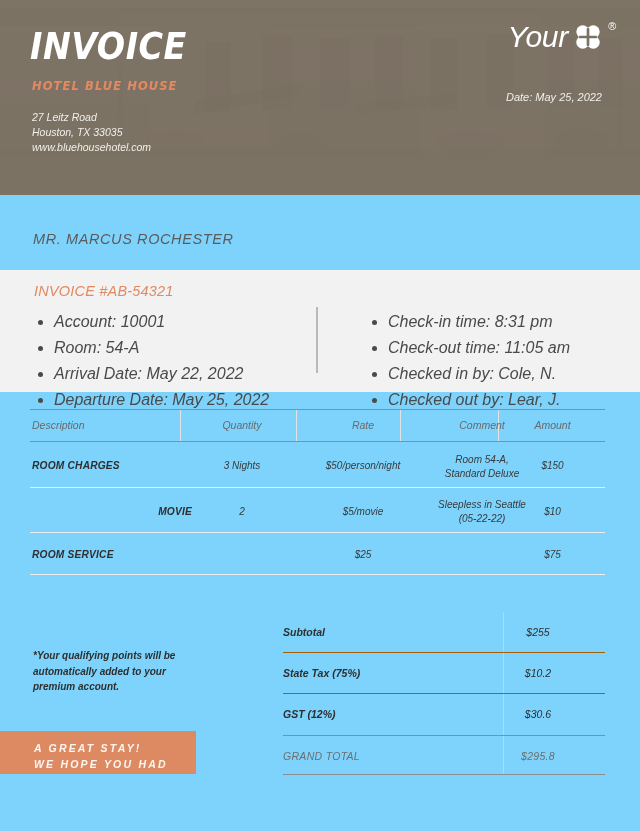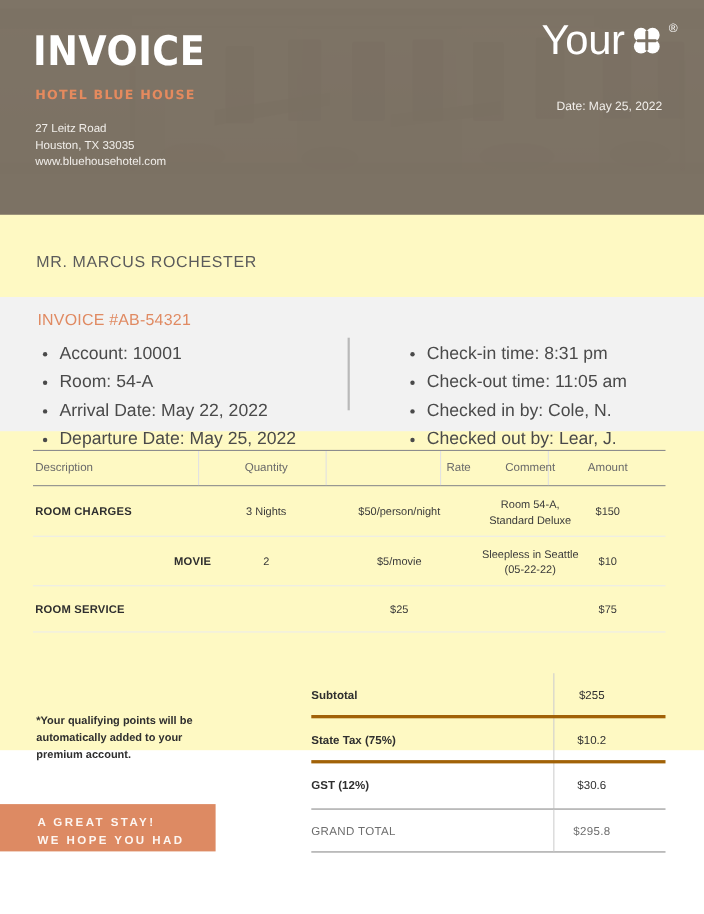--- a/index.html
+++ b/index.html
@@ -8,22 +8,23 @@
     width: 640px;
     height: 831px;
     background: #ffffff;
     font-family: "Liberation Sans", sans-serif;
     overflow: hidden;
   }
 
   #page {
     position: relative;
     width: 640px;
-    height: 682px;
-    background: #fef9c3;
+    height: 831px;
+    background: #7dd3fc;
+    font-style: italic;
   }
 
   
   .header {
     position: absolute;
     left: 0; top: 0;
     width: 640px;
     height: 195px;
     overflow: hidden;
     background: #7c7264;
@@ -79,21 +80,21 @@
     color: #ffffff;
   }
   .logo-row1 {
     display: flex;
     align-items: center;
     justify-content: flex-end;
     gap: 5px;
     height: 34px;
   }
   .logo-your {
-    font-size: 38px;
+    font-size: 30px;
     font-weight: 400;
     line-height: 1;
     letter-spacing: -0.3px;
     font-family: "Liberation Sans", sans-serif;
   }
   .logo-mark { width: 30px; height: 30px; display: block; }
   .logo-reg {
     font-size: 11px;
     vertical-align: top;
     line-height: 1;
@@ -219,21 +220,21 @@
 
   
   .totals {
     position: absolute;
     left: 283px; top: 612px;
     width: 322px;
   }
   .trow2 {
     position: relative;
     height: 41px;
-    border-bottom: 3px solid #a16207;
+    border-bottom: 1px solid #a16207;
   }
   .trow2 .lbl {
     position: absolute;
     left: 0; top: 14px;
     font-size: 10.5px;
     font-weight: 700;
     color: #2f2f2f;
     font-family: "Liberation Sans", sans-serif;
   }
   .trow2 .val {
@@ -410,21 +411,21 @@
   <div class="table">
 
     <div class="thead">
       <div class="vsep" style="left:150px;"></div>
       <div class="vsep" style="left:266px;"></div>
       <div class="vsep" style="left:370px;"></div>
       <div class="vsep" style="left:468px;"></div>
 
       <div class="th c-desc">Description</div>
       <div class="th c-qty" style="text-align:center;">Quantity</div>
-      <div class="th c-rate" style="text-align:right;">Rate</div>
+      <div class="th c-rate" style="text-align:center;">Rate</div>
       <div class="th c-comm" style="text-align:center;">Comment</div>
       <div class="th c-amt" style="text-align:center;">Amount</div>
     </div>
 
     <div class="trow" style="height:46px;">
       <div class="cell desc c-desc" style="top:17px;">ROOM CHARGES</div>
       <div class="cell c-qty" style="top:17px;">3 Nights</div>
       <div class="cell c-rate" style="top:17px;">$50/person/night</div>
       <div class="cell c-comm" style="top:11px; white-space:pre-line;">Room 54-A,
 Standard Deluxe</div>

